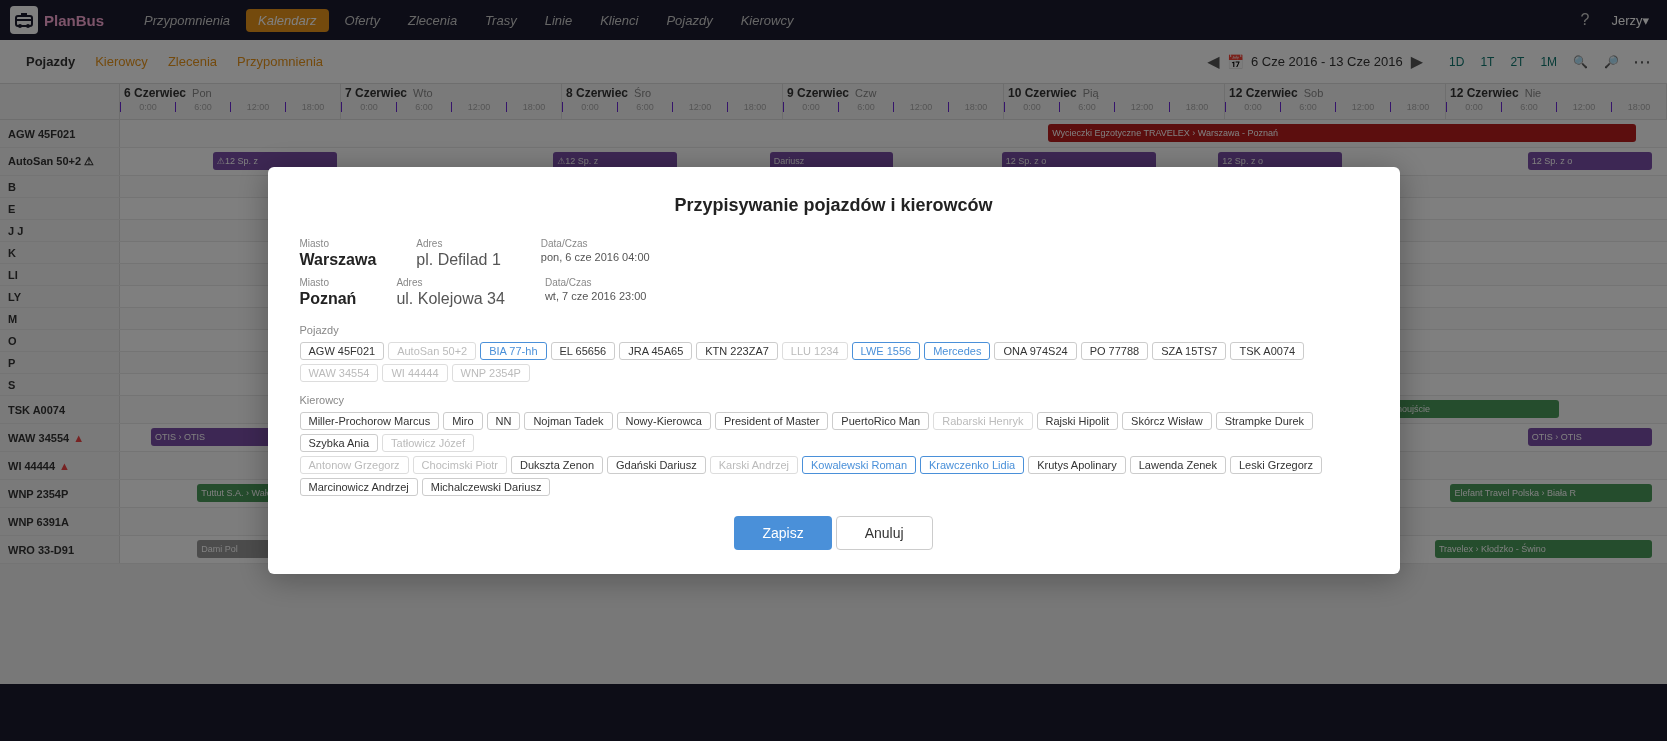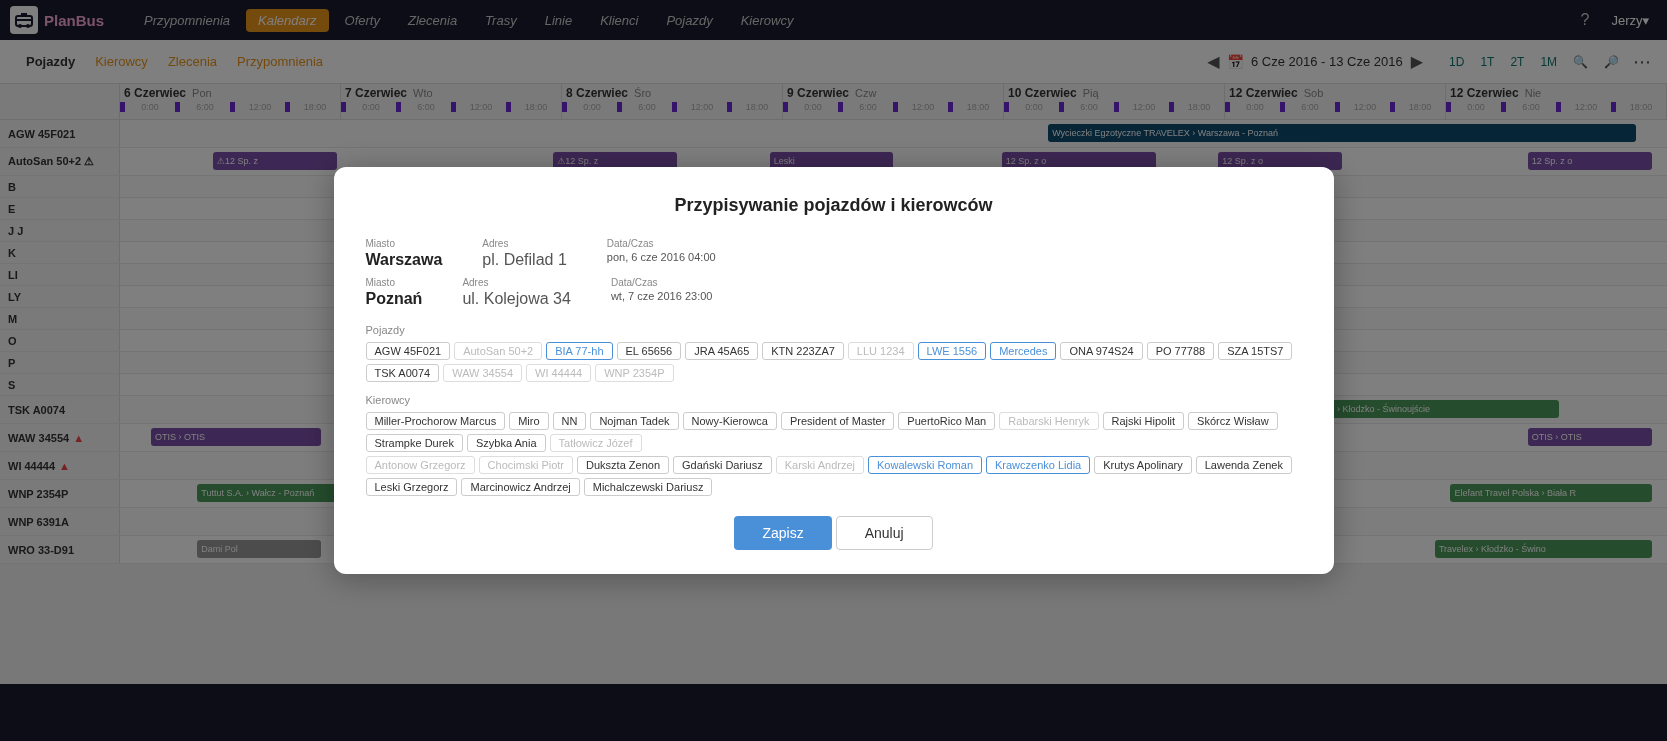--- a/index.html
+++ b/index.html
@@ -77,58 +77,58 @@
     }
     .day-label {
       font-size: 11px; color: #555; padding: 2px 4px;
       display: flex; gap: 6px; align-items: baseline;
     }
     .day-label .day-num { font-weight: bold; color: #333; font-size: 12px; }
     .day-label .day-name { color: #888; }
     .time-slots {
       display: flex; font-size: 9px; color: #aaa;
     }
-    .time-slot { flex: 1; text-align: center; border-left: 5px solid #6d28d9; }
+    .time-slot { flex: 1; text-align: center; border-left: 1px solid #6d28d9; }
 
     .cal-data-row {
       display: flex;
       height: 28px;
       border-bottom: 1px solid #e8e8e8;
       background: #fff;
     }
     .cal-data-row:nth-child(even) { background: #fafafa; }
     .row-vehicle-label {
       width: 120px; min-width: 120px; background: #f5f5f5; border-right: 1px solid #ddd;
       display: flex; align-items: center; padding: 0 8px; font-size: 11px; font-weight: bold; color: #333;
     }
     .row-content { flex: 1; position: relative; overflow: hidden; }
 
     
     .cal-event {
       position: absolute; height: 18px; top: 4px; border-radius: 3px; font-size: 9px;
       display: flex; align-items: center; padding: 0 4px; color: #fff; white-space: nowrap; overflow: hidden;
       cursor: pointer;
     }
-    .event-blue { background: #0c4a6e; }
+    .event-blue { background: #b91c1c; }
     .event-purple { background: #7b4fa8; }
     .event-green { background: #4a9a5a; }
     .event-orange { background: #e8941a; }
     .event-gray { background: #999; }
 
     
     .modal-overlay {
       position: fixed; top: 0; left: 0; width: 100%; height: 100%;
       background: rgba(0,0,0,0.5);
       display: flex; align-items: center; justify-content: center;
       z-index: 1000;
     }
     .modal {
       background: #fff;
-      border-radius: 12px;
-      width: 1000px;
+      border-radius: 6px;
+      width: 1132px;
       max-width: 98%;
       padding: 28px 32px 24px;
       box-shadow: 0 4px 32px rgba(0,0,0,0.3);
     }
     .modal-title {
       text-align: center; font-size: 18px; font-weight: bold; color: #222; margin-bottom: 22px;
     }
     .modal-locations {
       display: flex; gap: 40px; margin-bottom: 16px;
     }
@@ -314,21 +314,21 @@
     <div class="row-content" style="position:relative;">
       <div class="cal-event event-blue" style="left:60%;width:38%;">Wycieczki Egzotyczne TRAVELEX › Warszawa - Poznań</div>
     </div>
   </div>
 
   <div class="cal-data-row">
     <div class="row-vehicle-label">AutoSan 50+2 ⚠</div>
     <div class="row-content" style="position:relative;">
       <div class="cal-event event-purple" style="left:6%;width:8%;">⚠12 Sp. z</div>
       <div class="cal-event event-purple" style="left:28%;width:8%;">⚠12 Sp. z</div>
-      <div class="cal-event event-purple" style="left:42%;width:8%;">Leski</div>
+      <div class="cal-event event-purple" style="left:42%;width:8%;">Dariusz</div>
       <div class="cal-event event-purple" style="left:57%;width:10%;">12 Sp. z o</div>
       <div class="cal-event event-purple" style="left:71%;width:8%;">12 Sp. z o</div>
       <div class="cal-event event-purple" style="left:91%;width:8%;">12 Sp. z o</div>
     </div>
   </div>
 
   <div class="cal-data-row" style="height:22px;">
     <div class="row-vehicle-label">B</div>
     <div class="row-content"></div>
   </div>

